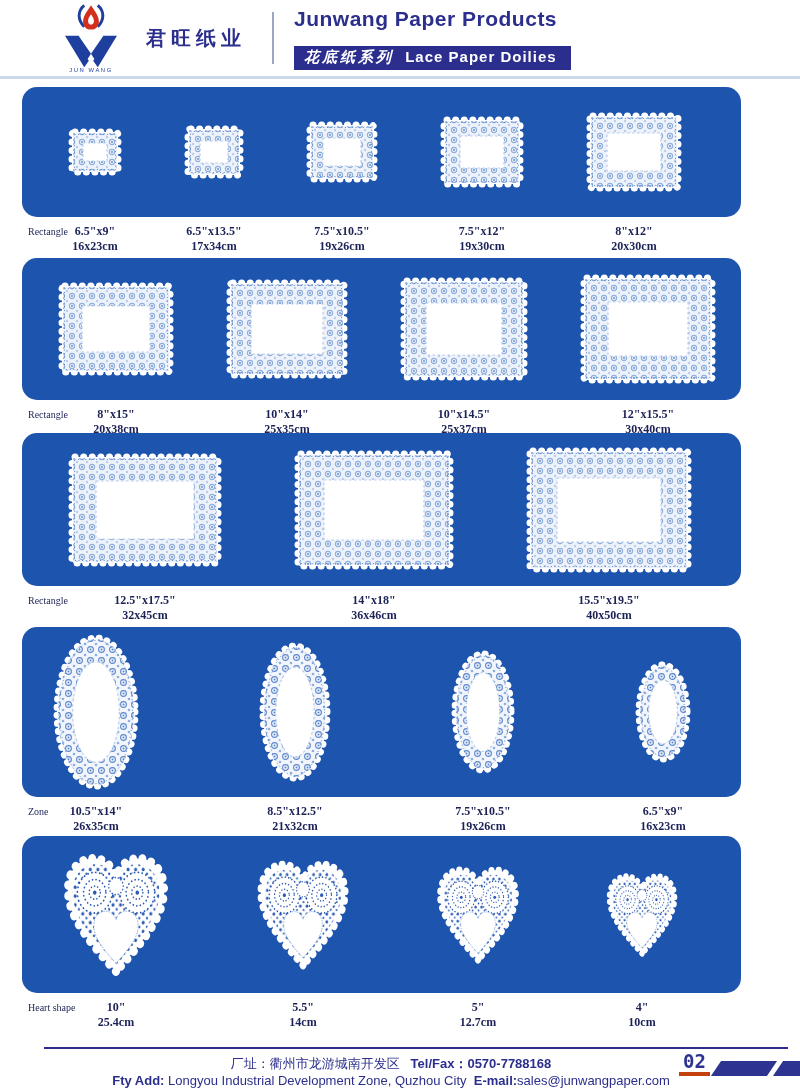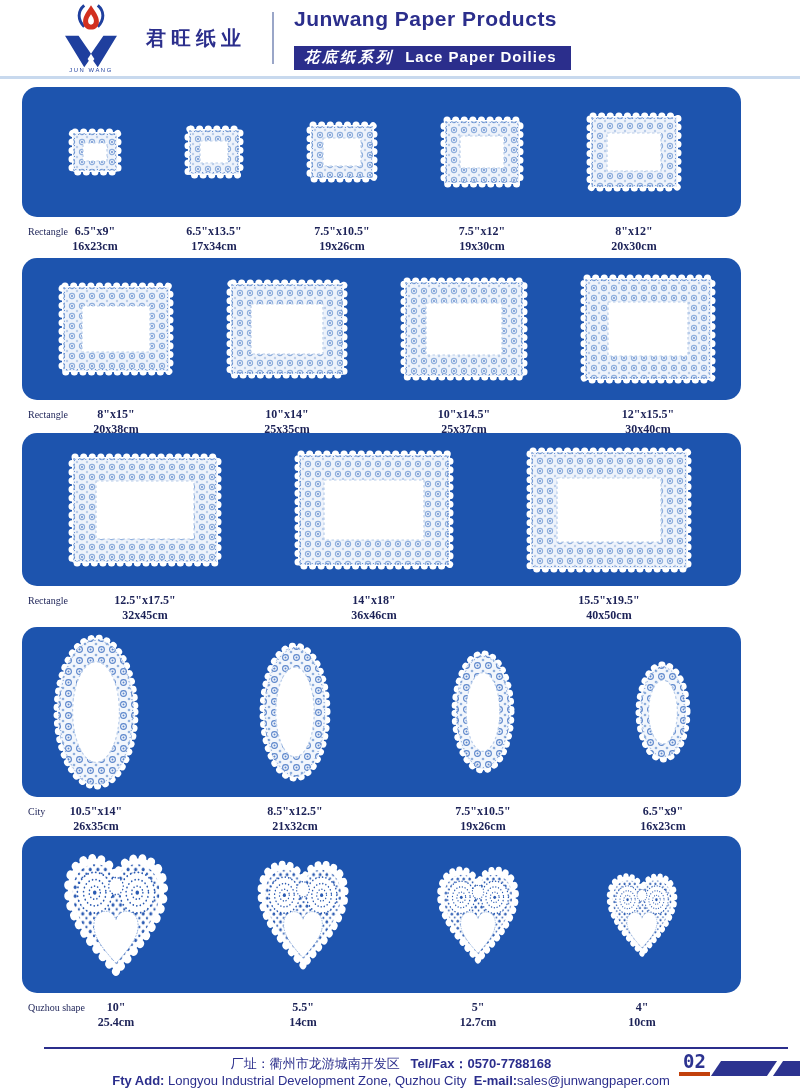--- a/index.html
+++ b/index.html
@@ -356,21 +356,21 @@
     <ellipse cx="29" cy="52" rx="21.5" ry="44.5" fill="none" stroke="#5d87cc" stroke-width="1" stroke-dasharray="1 2.6"></ellipse>
     <ellipse cx="29" cy="52" rx="14.399999999999999" ry="31.96" fill="#ffffff" stroke="#b9cdea" stroke-width="1.2" stroke-dasharray="2.5 2.5"></ellipse>
   </svg>
         </div>
        <div class="size-label">
          <div>6.5"x9"</div>
          <div>16x23cm</div>
        </div>
       </div>
     </div>
-  <div class="shape-label">City</div>
+  <div class="shape-label">Zone</div>
 </div>
 
 <div class="section" style="--ph:157px; --pl:38px; --gap:82px; margin-top:2px;">
   <div class="panel-bg"></div>
   <div class="cells">
       <div class="cell">
         <div class="doily-wrap">
           <svg width="112" height="126" viewBox="0 0 100 96" preserveAspectRatio="none">
     <path d="M50,91 C24,67 7,48 7,29 C7,13 18,5 30,5 C40,5 47,11 50,19 C53,11 60,5 70,5 C82,5 93,13 93,29 C93,48 76,67 50,91 Z" fill="#ffffff" stroke="#ffffff" stroke-width="7" stroke-dasharray="0.1 8" stroke-linecap="round"></path>
     <path d="M50,91 C24,67 7,48 7,29 C7,13 18,5 30,5 C40,5 47,11 50,19 C53,11 60,5 70,5 C82,5 93,13 93,29 C93,48 76,67 50,91 Z" transform="translate(50,48) scale(0.90) translate(-50,-48)" fill="url(#heartDots)"></path>
@@ -459,21 +459,21 @@
     <circle cx="50" cy="26" r="6.5" fill="#ffffff" stroke="#2a5ab2" stroke-width="1.2" stroke-dasharray="0.1 2.6" stroke-linecap="round"></circle>
     <path d="M50,91 C24,67 7,48 7,29 C7,13 18,5 30,5 C40,5 47,11 50,19 C53,11 60,5 70,5 C82,5 93,13 93,29 C93,48 76,67 50,91 Z" transform="translate(50,64) scale(0.46) translate(-50,-46)" fill="#ffffff" stroke="#8fafdd" stroke-width="1.6" stroke-dasharray="2.8 2.2"></path>
   </svg>
         </div>
        <div class="size-label">
          <div>4"</div>
          <div>10cm</div>
        </div>
       </div>
     </div>
-  <div class="shape-label">Quzhou shape</div>
+  <div class="shape-label">Heart shape</div>
 </div>
 
 <div class="footer">
   <div class="footer-rule"></div>
   <div class="footer-lines">
     <div>
       <span>厂址：</span><span>衢州市龙游城南开发区</span>&nbsp;&nbsp;
       <b>Tel/Fax：</b><b>0570-7788168</b>
     </div>
     <div>

